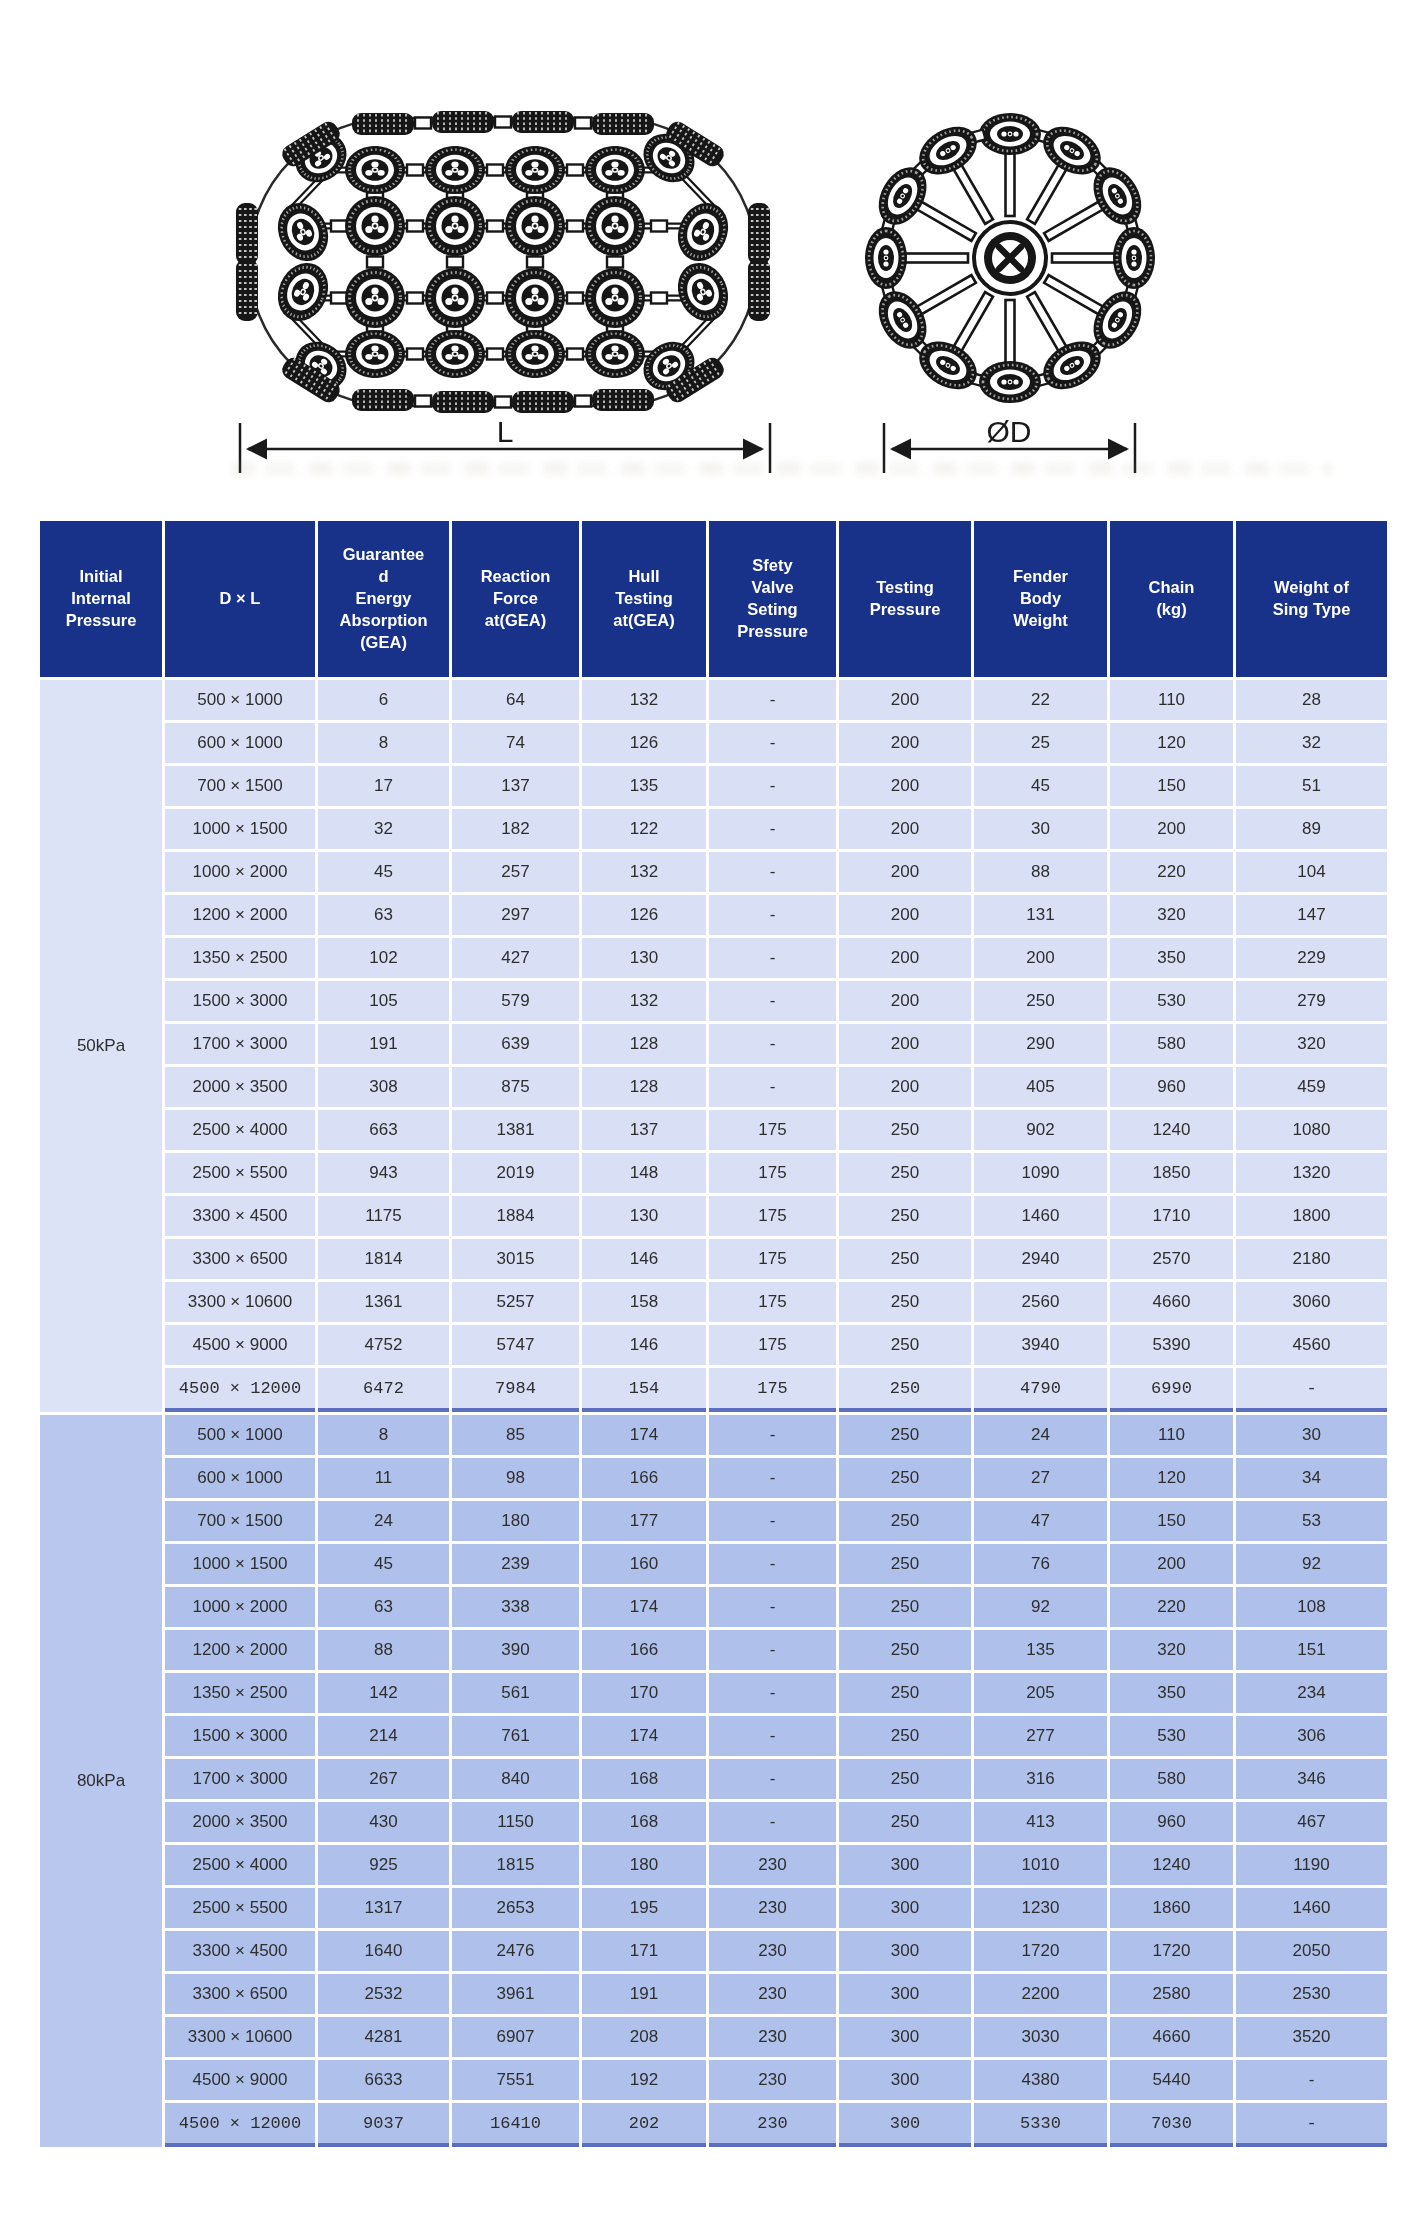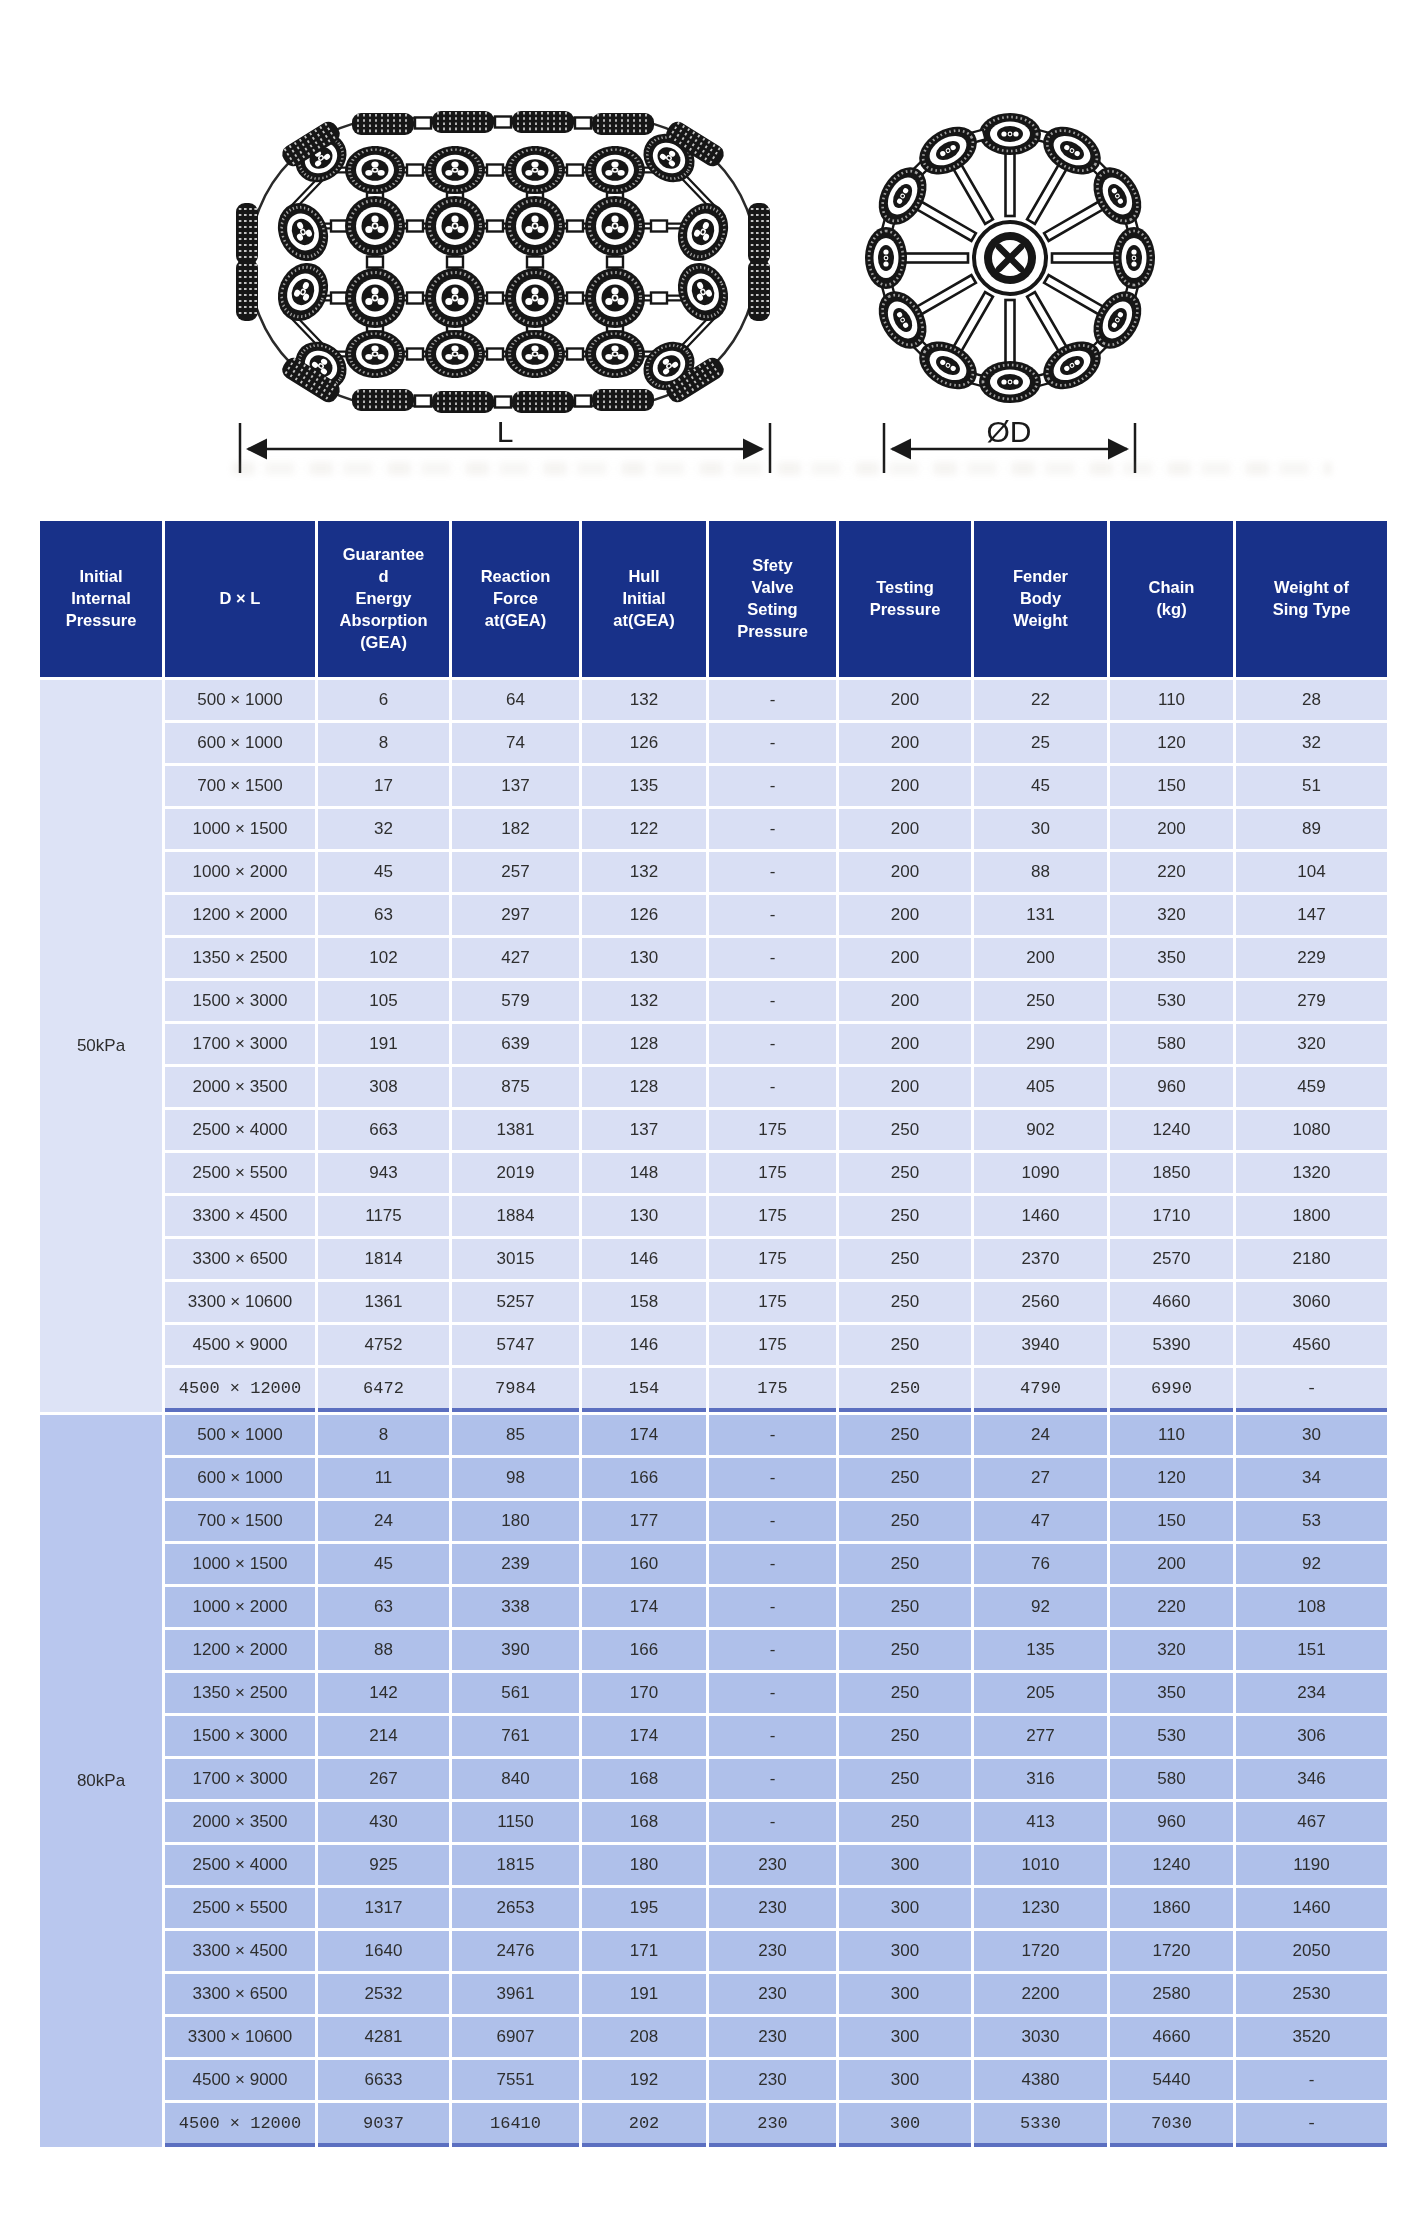--- a/index.html
+++ b/index.html
@@ -255,21 +255,21 @@
         <th>D × L</th>
         <th>Guarantee
 d
 Energy
 Absorption
 (GEA)</th>
         <th>Reaction
 Force
 at(GEA)</th>
         <th>Hull
-Initial
+Testing
 at(GEA)</th>
         <th>Sfety
 Valve
 Seting
 Pressure</th>
         <th>Testing
 Pressure</th>
         <th>Fender
 Body
 Weight</th>
@@ -424,21 +424,21 @@
           <td>1710</td>
           <td>1800</td>
         </tr>
         <tr class="sec0">
           <td>3300 × 6500</td>
           <td>1814</td>
           <td>3015</td>
           <td>146</td>
           <td>175</td>
           <td>250</td>
-          <td>2370</td>
+          <td>2940</td>
           <td>2570</td>
           <td>2180</td>
         </tr>
         <tr class="sec0">
           <td>3300 × 10600</td>
           <td>1361</td>
           <td>5257</td>
           <td>158</td>
           <td>175</td>
           <td>250</td>

